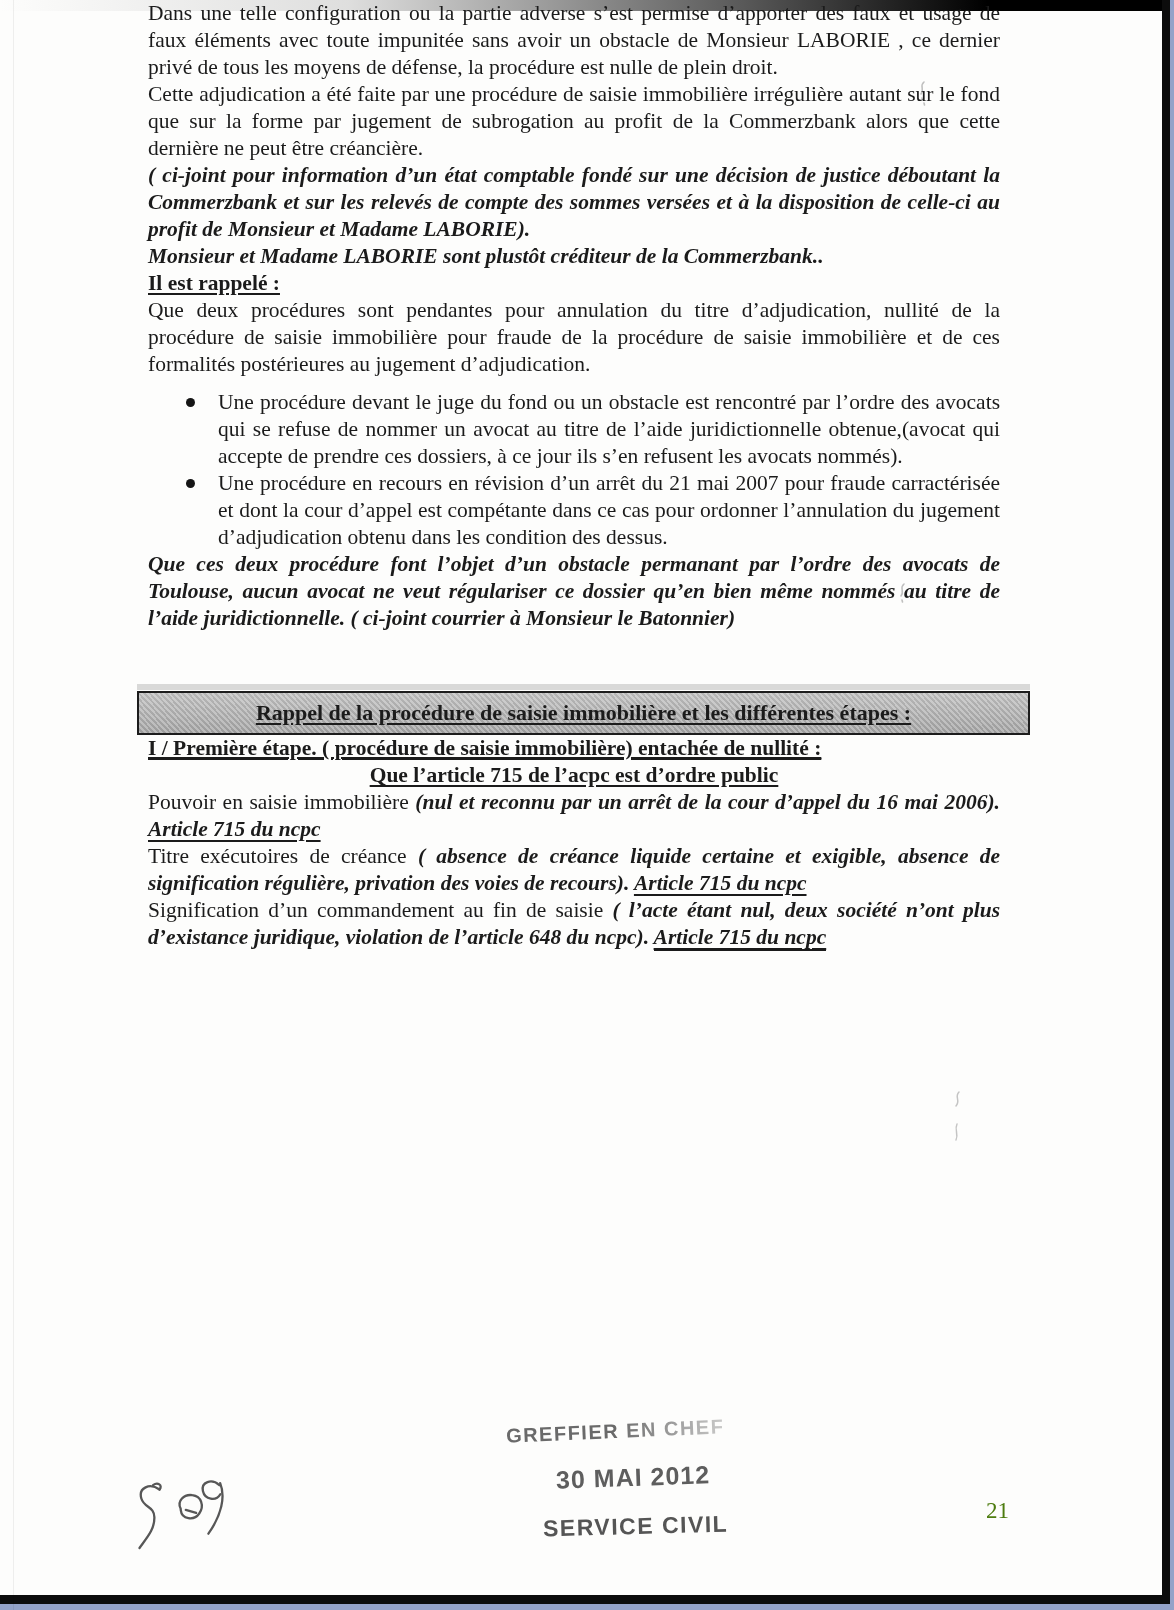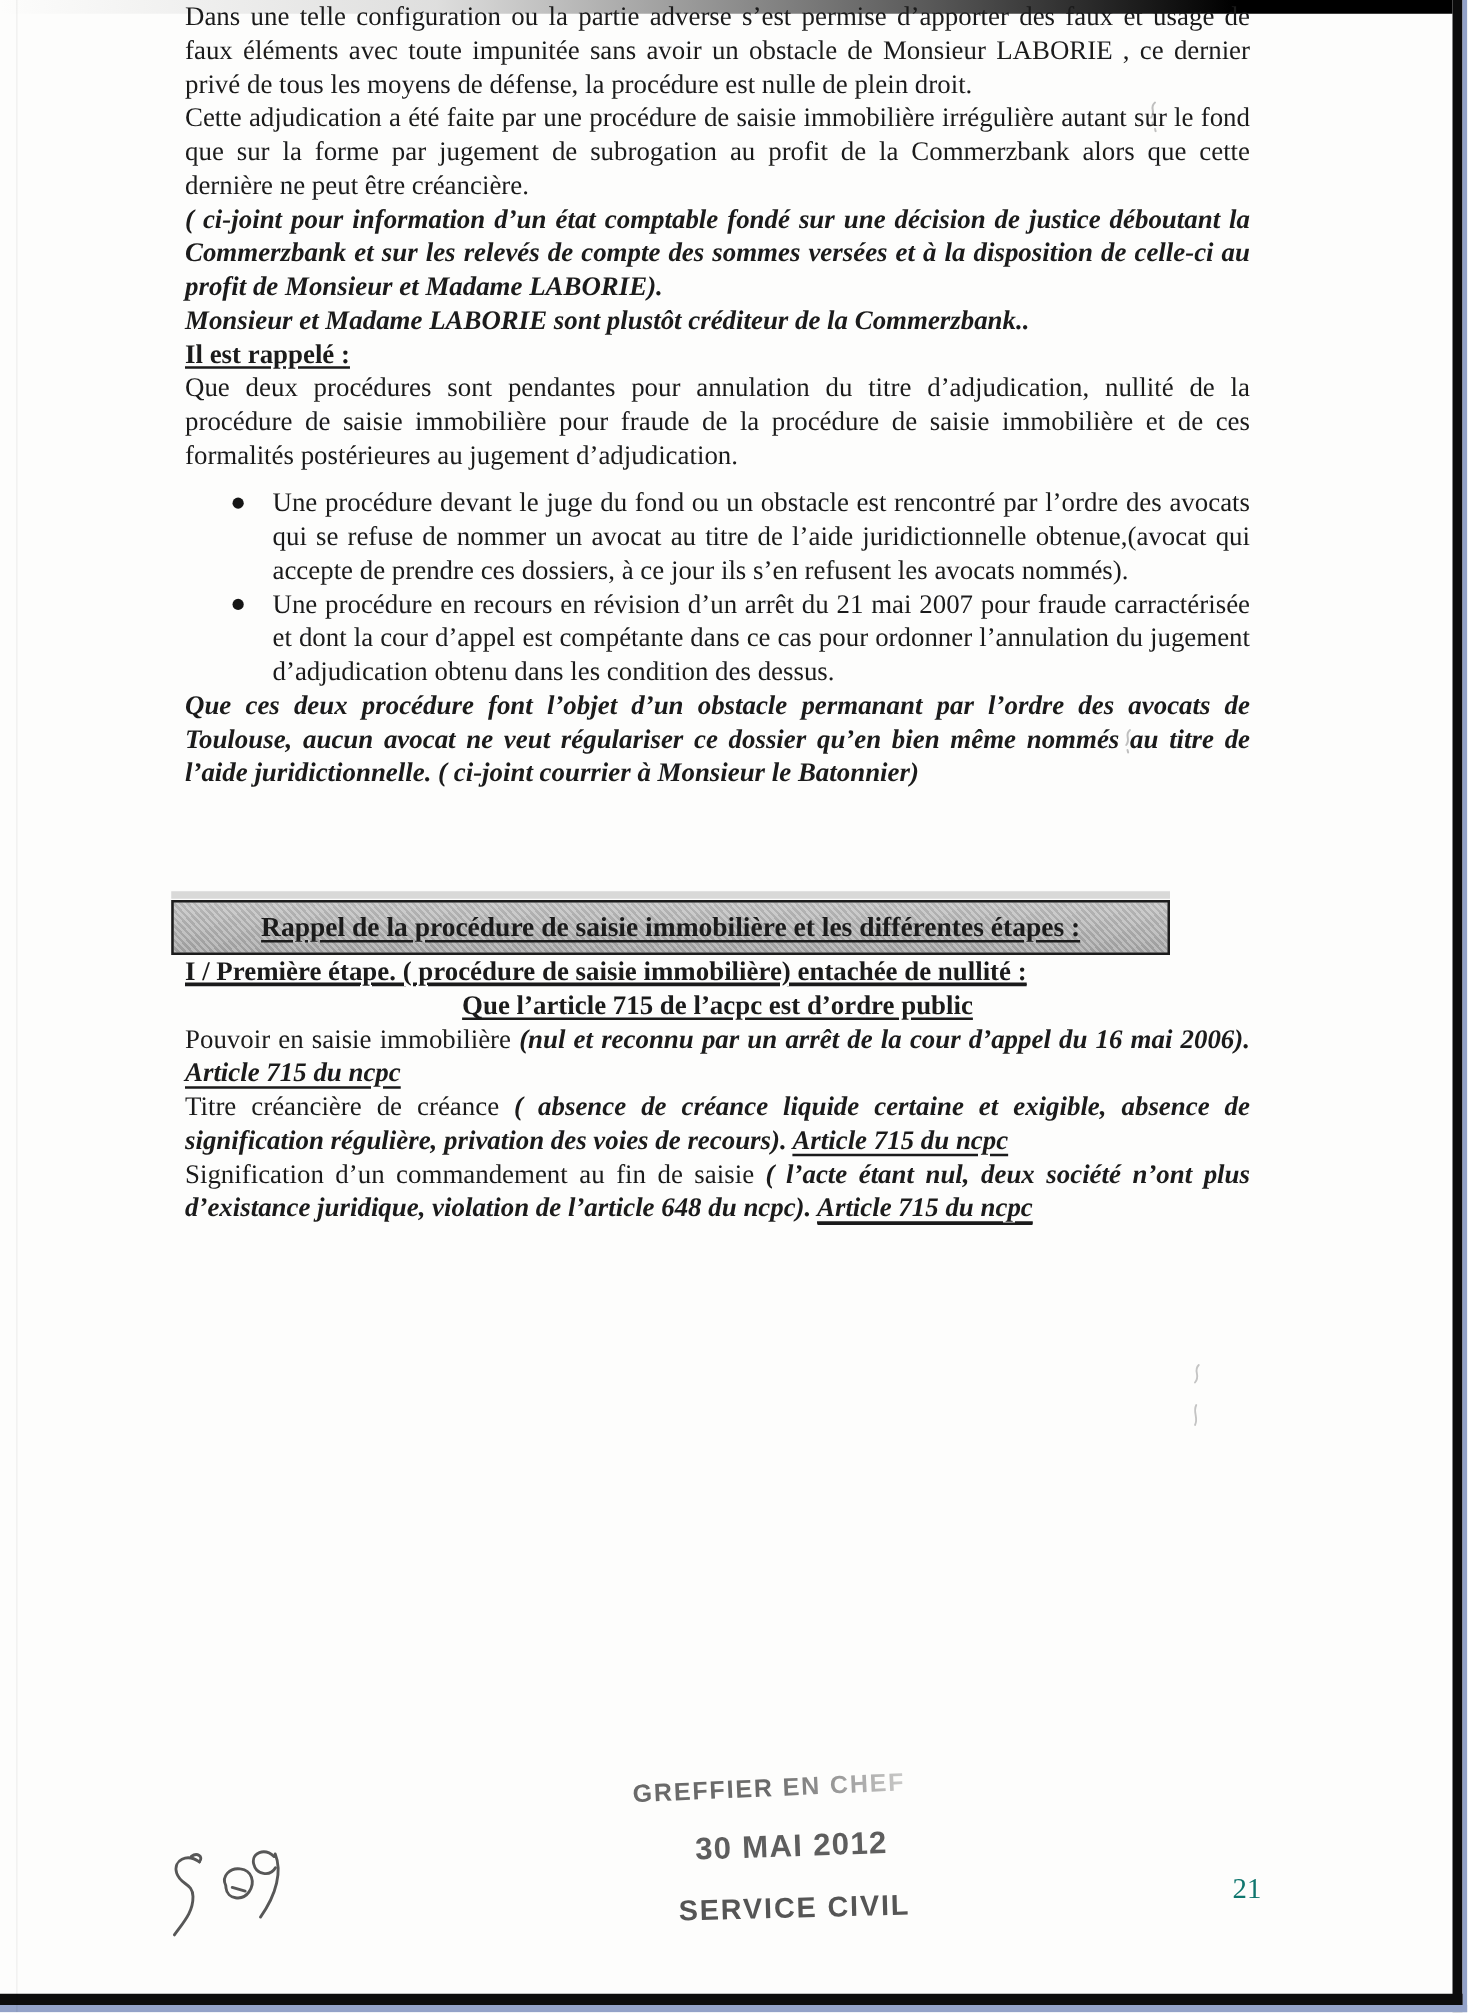--- a/index.html
+++ b/index.html
@@ -42,24 +42,24 @@
   .p4 { margin-top: 23px; }
   .h-rappele { margin-top: 21px; font-weight: bold; font-size: 22px; }
   .p5 { margin-top: 25px; }
   .bullet { position: relative; padding-left: 70px; }
   .b1 { margin-top: 11px; }
   .b2 { }
   .dot { position: absolute; left: 38px; top: 9px; width: 9px; height: 9px; border-radius: 50%; background: #151515; }
   .p6 { margin-top: 20px; }
 
   .banner {
-    margin-top: 88px;
+    margin-top: 59px;
     position: relative;
     margin-left: -11px;
-    width: 799px;
+    width: 893px;
     box-sizing: border-box;
     border: 2px solid #1c1c1c;
     background-color: #b4b4b4;
     background-image: repeating-linear-gradient(47deg, rgba(255,255,255,0.22) 0 2px, rgba(0,0,0,0.06) 2px 4px),
                       linear-gradient(to bottom, rgba(255,255,255,0.18), rgba(0,0,0,0.08));
     padding: 6px 0 7px 0;
     text-align: center;
     font-weight: bold;
     font-size: 22px;
   }
@@ -99,21 +99,21 @@
     color: #555555;
     transform: rotate(-1.5deg);
   }
 
   .handwriting {
     position: absolute; left: 126px; top: 1472px;
     transform: rotate(-6deg);
   }
   .page-number {
     position: absolute; left: 986px; top: 1498px;
-    font-size: 23px; color: #0f766e;
+    font-size: 23px; color: #4d7c0f;
   }
   .artifact { position: absolute; opacity: 0.55; }
 </style>
 </head>
 <body>
 
 <div class="sheet">
 
   <div class="edge-top"></div>
   <div class="edge-right-black"></div>
@@ -164,21 +164,21 @@
 
     <h2 class="h-step"><span class="u2">I / Première étape. ( procédure de saisie immobilière) entachée de nullité :</span></h2>
 
     <h3 class="h-article"><span class="u2">Que l’article 715 de l’acpc est d’ordre public</span></h3>
 
     <p class="p7 just">
       <span class="roman">Pouvoir en saisie immobilière </span><span class="bi">(nul et reconnu par un arrêt de la cour d’appel du 16 mai 2006). </span><span class="bi ref">Article 715 du ncpc</span>
     </p>
 
     <p class="p8 just">
-      <span class="roman">Titre créancière de créance </span><span class="bi">( absence de créance liquide certaine et exigible, absence de signification régulière, privation des voies de recours). </span><span class="bi ref">Article 715 du ncpc</span>
+      <span class="roman">Titre exécutoires de créance </span><span class="bi">( absence de créance liquide certaine et exigible, absence de signification régulière, privation des voies de recours). </span><span class="bi ref">Article 715 du ncpc</span>
     </p>
 
     <p class="p9 just">
       <span class="roman">Signification d’un commandement au fin de saisie </span><span class="bi">( l’acte étant nul, deux société n’ont plus d’existance juridique, violation de l’article 648 du ncpc). </span><span class="bi ref-heavy">Article 715 du ncpc</span>
     </p>
 
   </div>
 
   <div class="stamp stamp-greffier">GREFFIER EN CHEF</div>
   <div class="stamp stamp-date">30 MAI 2012</div>

